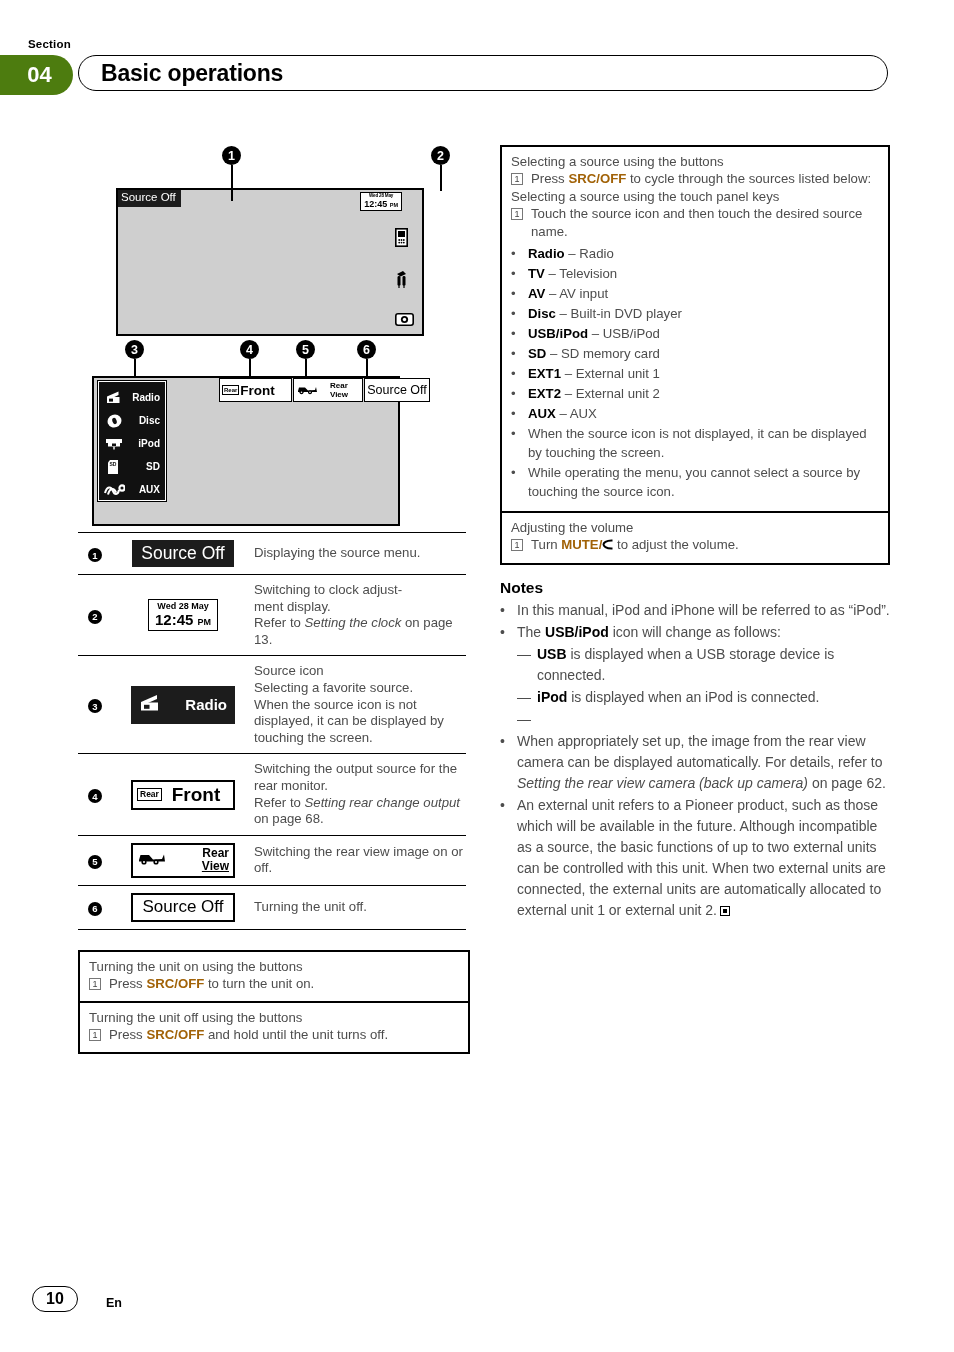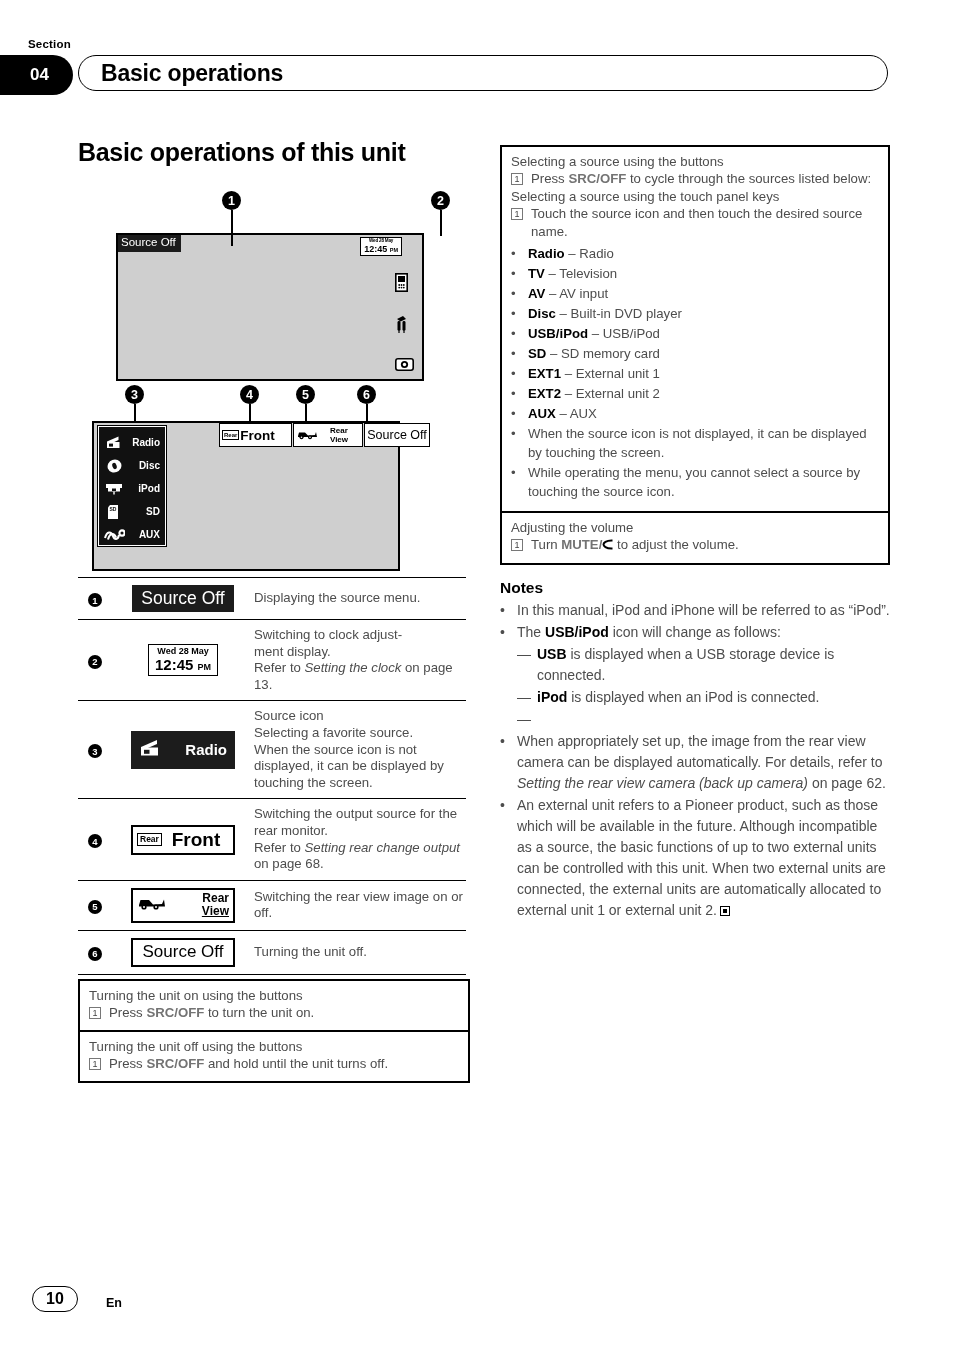--- a/index.html
+++ b/index.html
@@ -14,22 +14,22 @@
   }
 
   
   #header { position:absolute; left:0; top:34px; width:828px; height:60px; }
   .section-word {
     position:absolute; left:28px; top:4px;
     font-size:11.5px; font-weight:bold; letter-spacing:0.2px;
   }
   .section-badge {
     position:absolute; left:0px; top:54px; width:73px; height:40px;
-    background:#000000; border-radius:0 22px 22px 0;
-    color:#fff; font-size:17px; font-weight:bold;
+    background:#4d7c0f; border-radius:0 22px 22px 0;
+    color:#fff; font-size:22px; font-weight:bold;
     display:flex; align-items:center; justify-content:center;
     padding-left:6px;
     transform: translateY(-33px);
   }
   .title-pill {
     position:absolute; left:78px; top:21px; width:810px; height:36px;
     border:1.6px solid #000; border-radius:18px;
     display:flex; align-items:center;
   }
   .title-pill span { font-size:23px; font-weight:bold; padding-left:22px; letter-spacing:-0.2px;}
@@ -146,22 +146,22 @@
   
   .ibox { border:2px solid #000; padding:6px 9px 8px 9px; }
   .ibox + .ibox { border-top:none; }
   .ibox .head { font-size:13.2px; color:#4d4d4d; line-height:17px; }
   .ibox .step { font-size:13.2px; color:#4d4d4d; line-height:18px; display:flex; }
   .stepnum {
     display:inline-flex; width:12px; height:12px; border:1px solid #777;
     font-size:9px; color:#444; align-items:center; justify-content:center;
     margin:3px 8px 0 0; flex:none;
   }
-  .ibox b { color:#737373; }
-  #boxes-left { margin-top:4px; }
+  .ibox b { color:#a16207; }
+  #boxes-left { margin-top:20px; }
 
   
   ul.bul { list-style:none; margin:0; padding:0; }
   ul.bul li {
     font-size:13.2px; line-height:19px; color:#4d4d4d;
     display:flex; margin-top:1px;
   }
   ul.bul li .bt { width:17px; flex:none; }
   ul.bul li b { color:#000; }
   ul.sub2 li .bt { width:20px; }
@@ -194,21 +194,20 @@
 <div id="header">
   <div class="section-word">Section</div>
   <div class="section-badge">04</div>
   <div class="title-pill">
     <span>Basic operations</span>
   </div>
 </div>
 
 <div id="left-col">
 
-  <h1 class="page-h1">Basic operations of this unit</h1>
 
   <div class="fig" style="height:192px;">
     <div class="callout" style="left:144px; top:8px;">1</div>
     <div class="leader" style="left:152.5px; top:27px; height:36px;"></div>
     <div class="callout" style="left:353px; top:8px;">2</div>
     <div class="leader" style="left:361.5px; top:27px; height:26px;"></div>
 
     <div class="screen" style="position:absolute; left:0; top:50px;">
       <div class="scr-src-off">Source Off</div>
       <div class="scr-clock">

